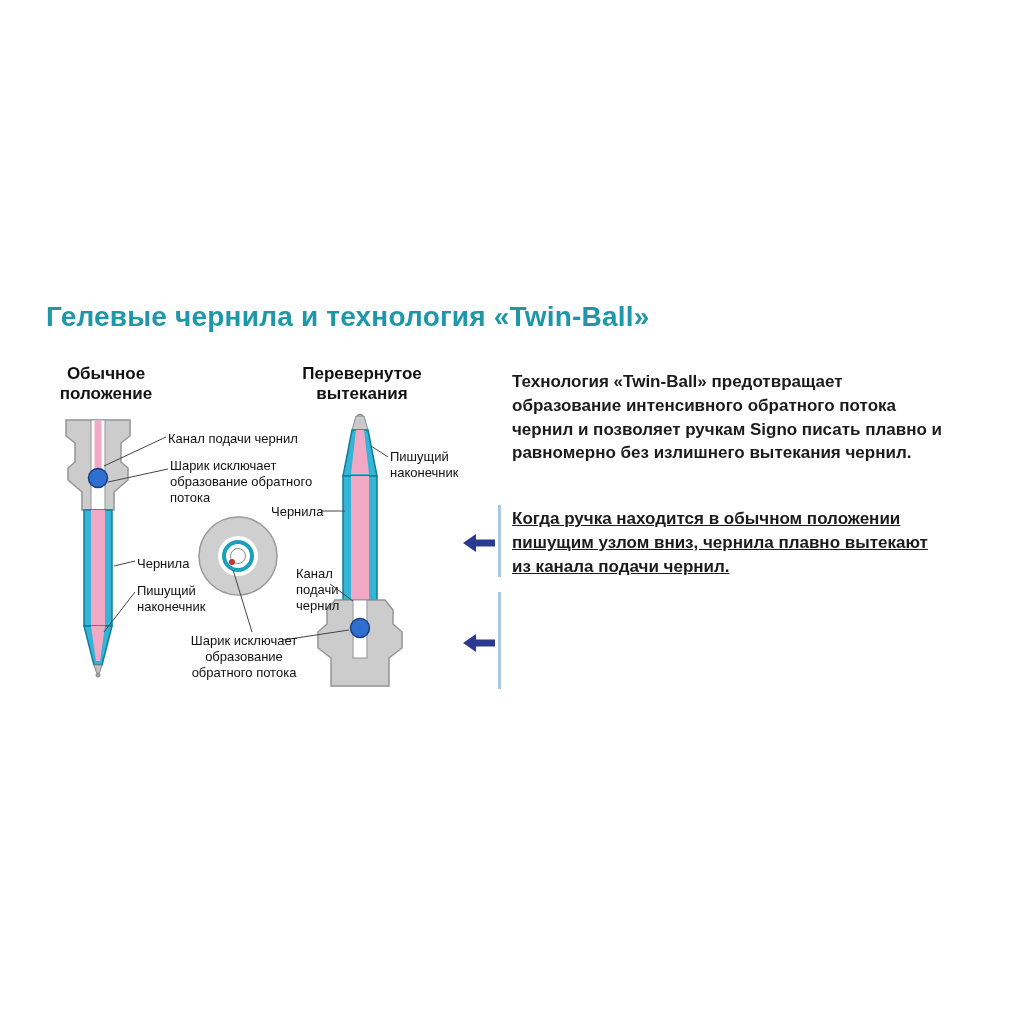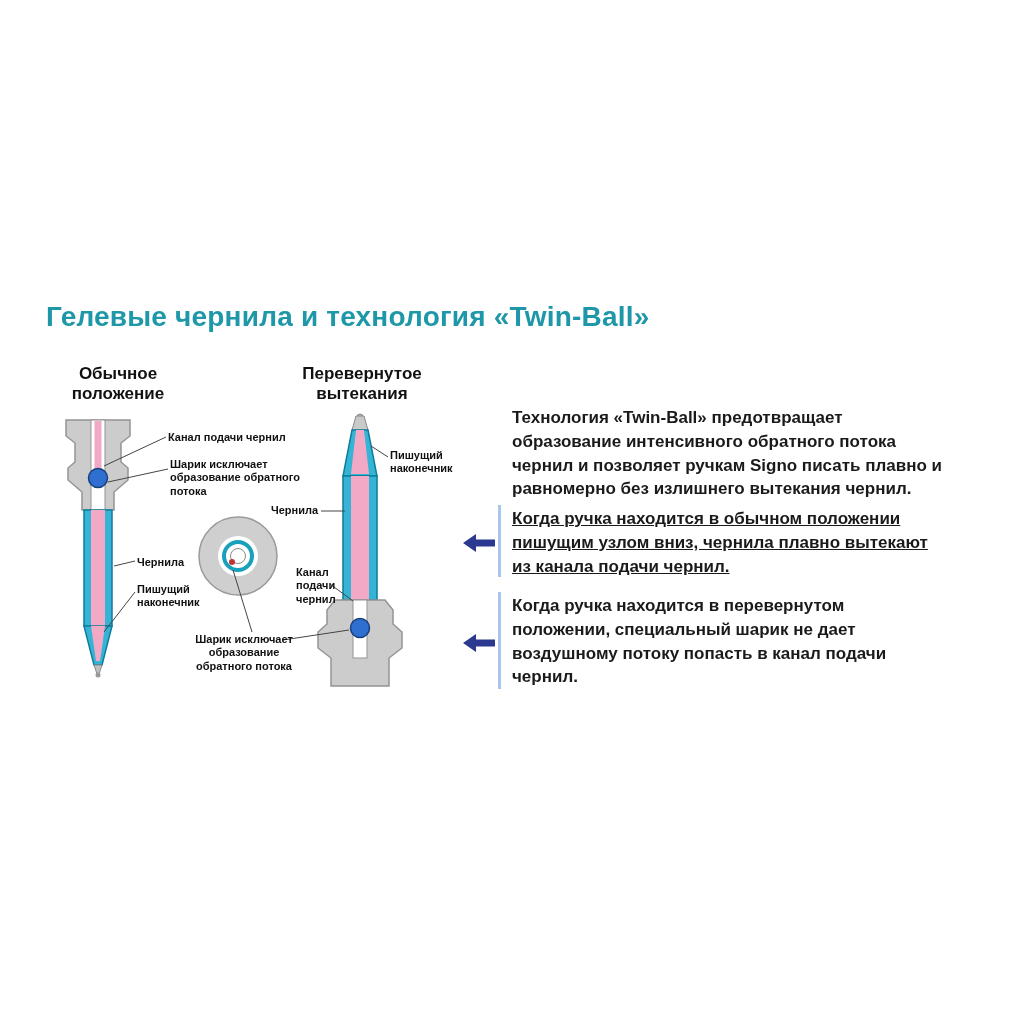--- a/index.html
+++ b/index.html
@@ -4,40 +4,40 @@
 <style>
   * { margin:0; padding:0; box-sizing:border-box; }
   html,body { background:#ffffff; }
   body { font-family:"Liberation Sans", sans-serif; }
   .canvas { position:relative; width:1024px; height:980px; background:#ffffff; overflow:hidden;padding-left:22px; }
 
   .title { position:absolute; left:46px; top:301px; font-size:28px; font-weight:bold; color:#1E98A8; letter-spacing:0.2px; }
 
   .heading { position:absolute; font-size:17px; font-weight:bold; color:#111111; text-align:center;
              white-space:pre-line; line-height:1.18; }
-  .heading-normal { left:48px; top:364px; width:140px; }
+  .heading-normal { left:36px; top:364px; width:140px; }
   .heading-inverted { left:282px; top:364px; width:160px; }
 
-  .lbl { position:absolute; font-size:11px; color:#111111; line-height:1.22; white-space:pre-line;font-weight:bold; }
+  .lbl { position:absolute; font-size:13px; color:#111111; line-height:1.22; white-space:pre-line; }
   .lbl-n1 { left:168px; top:431px; }
   .lbl-n2 { left:170px; top:458px; }
   .lbl-n3 { left:137px; top:556px; }
   .lbl-n4 { left:137px; top:583px; }
   .lbl-m1 { left:390px; top:449px; }
   .lbl-m2 { left:271px; top:504px; }
   .lbl-m3 { left:296px; top:566px; }
   .lbl-m4 { left:183px; top:633px; width:122px; text-align:center; }
 
   .pen-normal  { position:absolute; left:48px;  top:418px; width:100px; height:270px; }
   .pen-inverted{ position:absolute; left:305px; top:412px; width:110px; height:278px; }
   .cross       { position:absolute; left:196px; top:514px; width:84px;  height:84px; }
   .leaders     { position:absolute; left:0; top:0; width:1024px; height:1024px; pointer-events:none; }
 
   .rtext { position:absolute; left:512px; width:432px; color:#1a1a1a; font-size:17px; font-weight:bold; line-height:1.4; }
-  .intro { top:370px;margin-top:36px; }
+  .intro { top:370px; }
   .p1 { top:507px;text-decoration:underline; }
   .p2 { top:594px; }
 
   .bar { position:absolute; left:498px; width:3px; background:#A9C7E8; }
   .bar1 { top:505px; height:72px; }
   .bar2 { top:592px; height:97px; }
 
   .arrow { position:absolute; width:32px; height:18px; }
   .arrow1 { left:463px; top:534px; }
   .arrow2 { left:463px; top:634px; }
@@ -124,15 +124,14 @@
   <div class="bar bar1"></div>
   <svg class="arrow arrow1" viewBox="0 0 32 18" aria-hidden="true">
     <polygon points="0,9 13,0 13,5.5 32,5.5 32,12.5 13,12.5 13,18" fill="#2B3990"></polygon>
   </svg>
   <div class="rtext p1">Когда ручка находится в обычном положении пишущим узлом вниз, чернила плавно вытекают из канала подачи чернил.</div>
 
   <div class="bar bar2"></div>
   <svg class="arrow arrow2" viewBox="0 0 32 18" aria-hidden="true">
     <polygon points="0,9 13,0 13,5.5 32,5.5 32,12.5 13,12.5 13,18" fill="#2B3990"></polygon>
   </svg>
-  <div class="rtext p2">Когда ручка находится в перевернутом положении, специальный шарик не дает воздушному потоку попасть в канал подачи чернил.</div>
 
 </div>
 
 </body></html>

